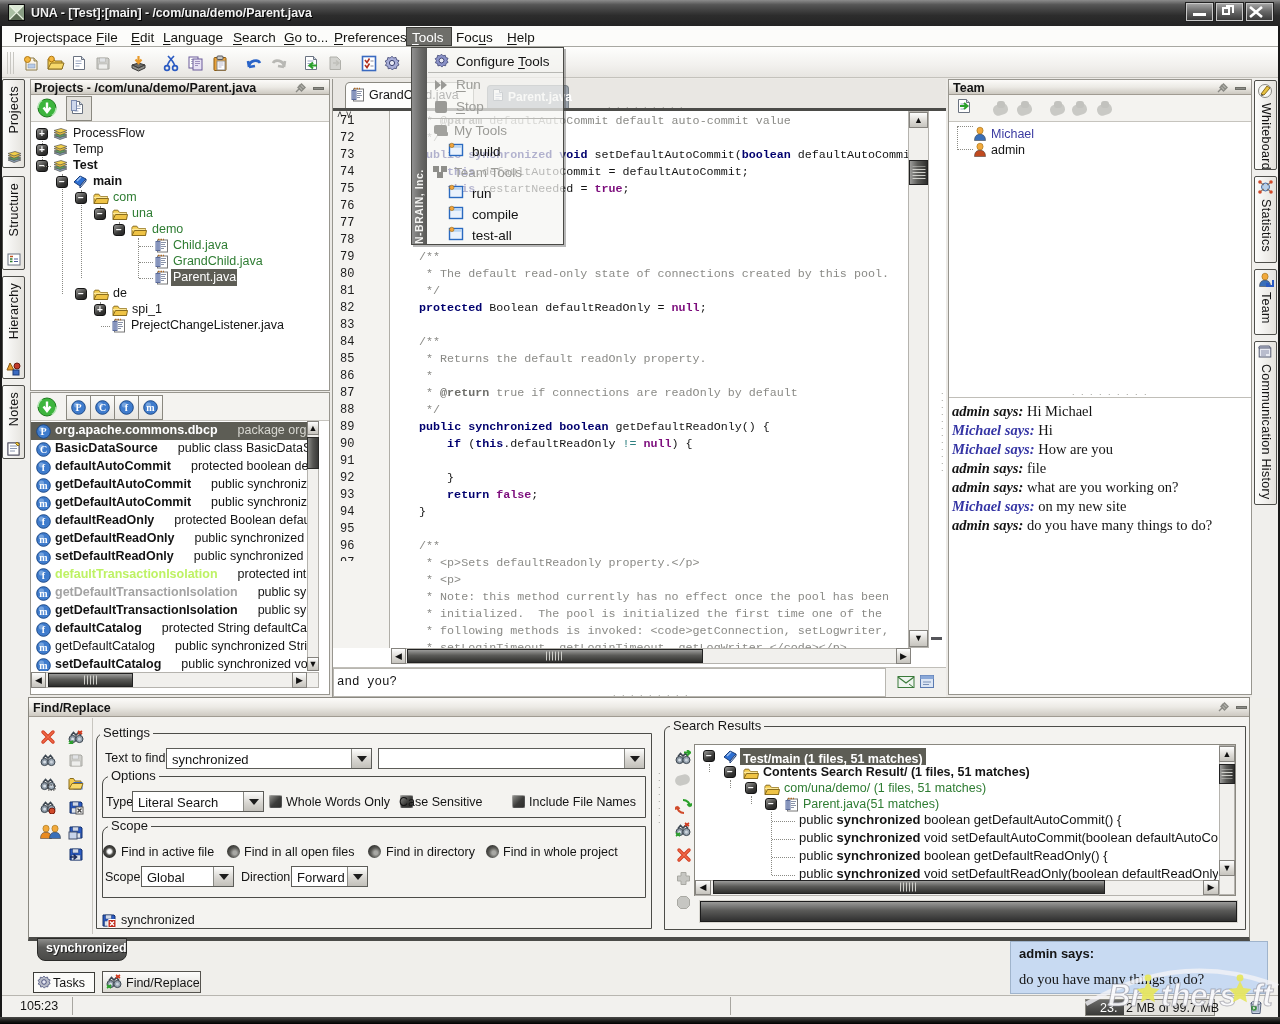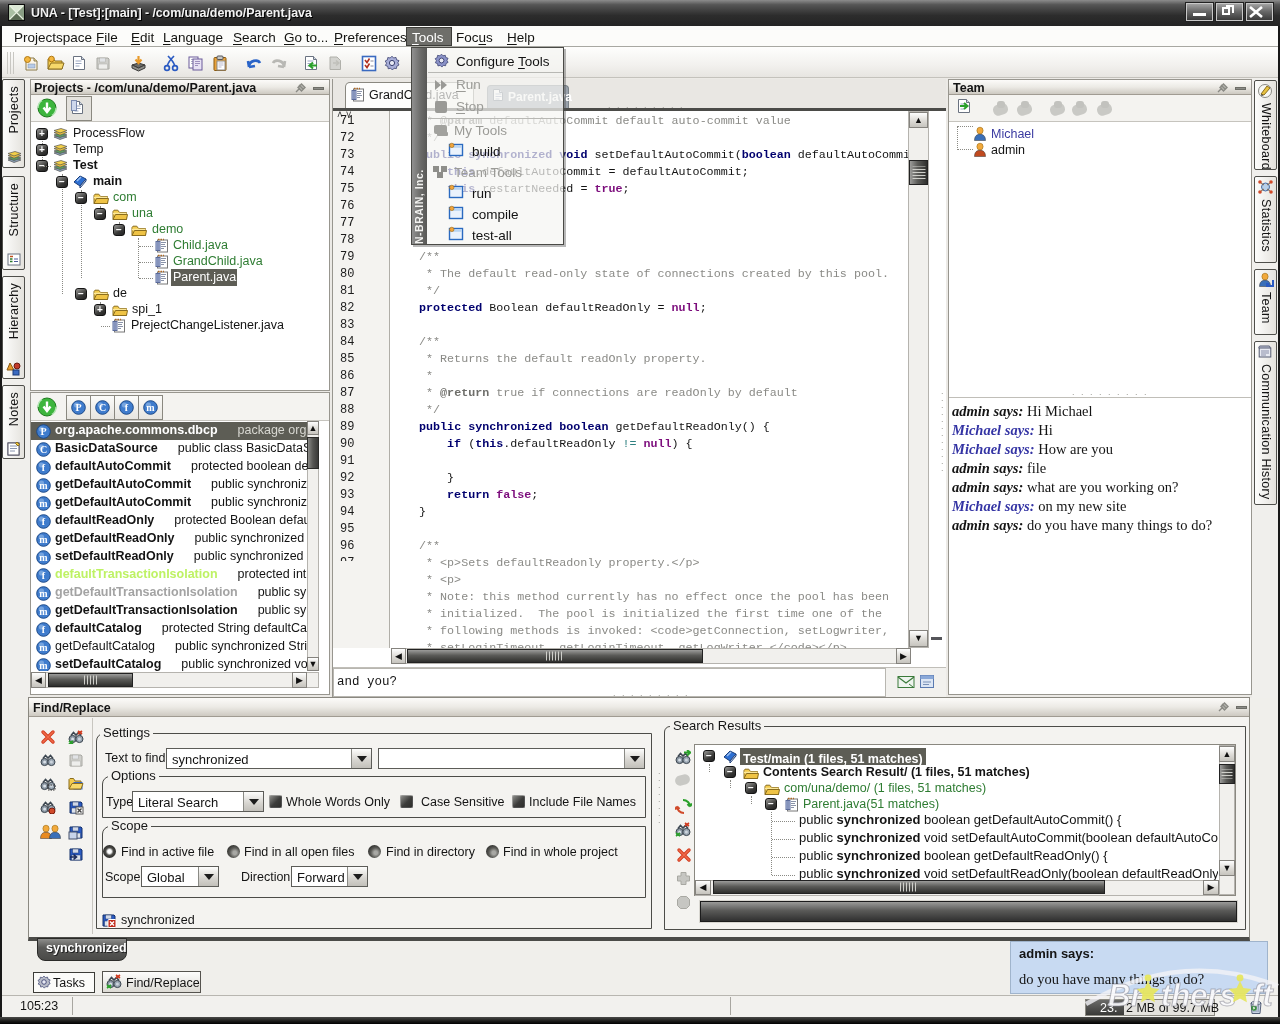--- a/index.html
+++ b/index.html
@@ -770,35 +770,35 @@
 <div class="grp" style="left:102px;top:776px;width:544px;height:42px"></div>
 <div class="glbl" style="left:108px;top:768px">Options</div>
 <div class="ab lbl" style="left:106px;top:795px">Type</div>
 <div class="combo" style="left:132px;top:791px;width:132px;height:21px">
       <span class="tx">Literal Search</span>
       <span class="ar"></span>
     </div>
 <div class="cb" style="left:269px;top:795px"></div>
     <div class="ab lbl" style="left:286px;top:795px">Whole Words Only</div>
 <div class="cb" style="left:400px;top:795px"></div>
-    <div class="ab lbl" style="left:421px;top:795px">Case Sensitive</div>
+    <div class="ab lbl" style="left:399px;top:795px">Case Sensitive</div>
 <div class="cb" style="left:512px;top:795px"></div>
     <div class="ab lbl" style="left:529px;top:795px">Include File Names</div>
 <div class="grp" style="left:102px;top:826px;width:544px;height:72px"></div>
 <div class="glbl" style="left:108px;top:818px">Scope</div>
 <div class="radio sel" style="left:103px;top:845px"></div>
     <div class="ab lbl" style="left:121px;top:845px">Find in active file</div>
 <div class="radio" style="left:227px;top:845px"></div>
     <div class="ab lbl" style="left:244px;top:845px">Find in all open files</div>
 <div class="radio" style="left:368px;top:845px"></div>
     <div class="ab lbl" style="left:386px;top:845px">Find in directory</div>
 <div class="radio" style="left:486px;top:845px"></div>
     <div class="ab lbl" style="left:503px;top:845px">Find in whole project</div>
 <div class="ab lbl" style="left:105px;top:870px">Scope</div>
-<div class="combo" style="left:141px;top:866px;width:78px;height:21px">
+<div class="combo" style="left:141px;top:866px;width:93px;height:21px">
       <span class="tx">Global</span>
       <span class="ar"></span>
     </div>
 <div class="ab lbl" style="left:241px;top:870px">Direction</div>
 <div class="combo" style="left:291px;top:866px;width:77px;height:21px">
       <span class="tx">Forward</span>
       <span class="ar"></span>
     </div>
 <svg class="ab" style="left:101px;top:912px" width="16" height="16" viewBox="0 0 16 16">
       <path d="M2 3 L13 3 L14 4 L14 14 L2 14 Z" fill="#2a5ac2" stroke="#15306a"></path>

